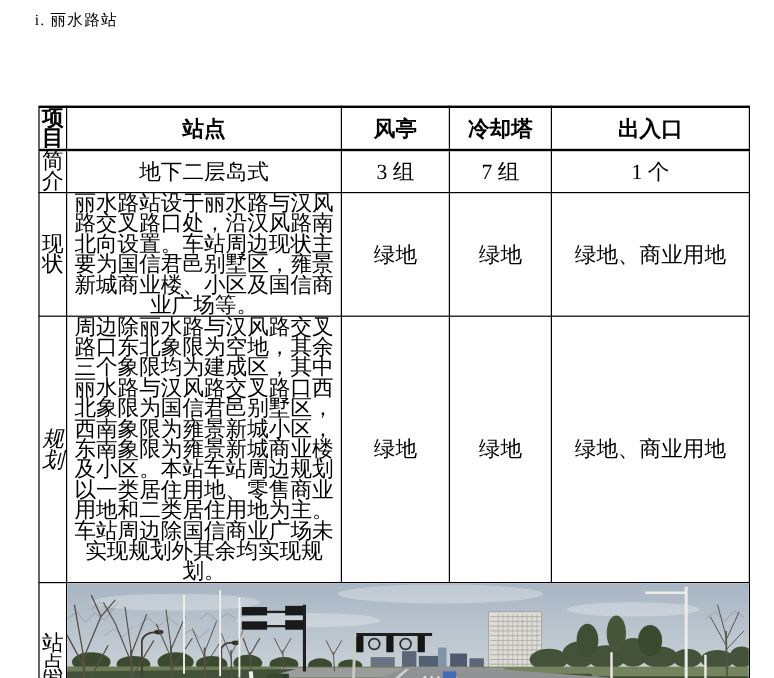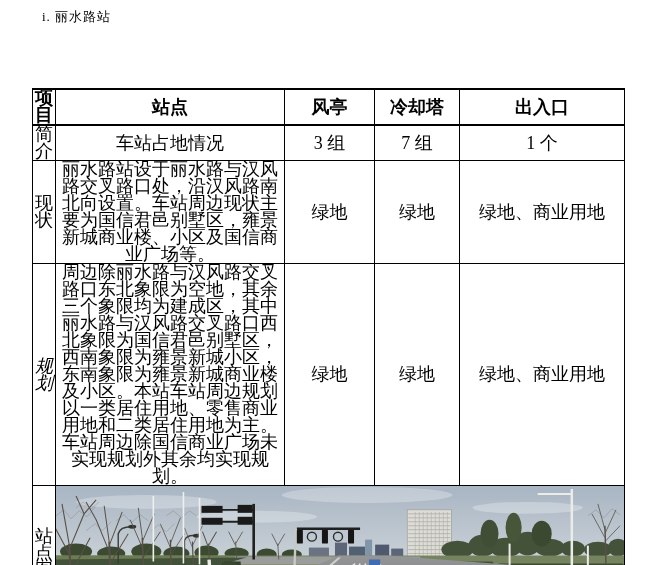--- a/index.html
+++ b/index.html
@@ -1,18 +1,18 @@
 <!DOCTYPE html>
 <html><head>
 <meta charset="utf-8">
 <style>
   html,body{margin:0;padding:0;background:#ffffff;}
   body{width:645px;height:565px;font-family:"Liberation Serif","DejaVu Serif",serif;color:#000;}
   .page{position:relative;width:645px;height:565px;background:#fff;overflow:hidden;}
-  .heading{position:absolute;left:42px;top:8px;font-size:13px;letter-spacing:1px;}
+  .heading{position:absolute;left:29px;top:8px;font-size:13px;letter-spacing:1px;}
   .table-title{position:absolute;left:18px;top:35px;width:592px;text-align:center;font-weight:bold;font-size:14px;letter-spacing:0.5px;}
   table.station{position:absolute;left:32px;top:62px;width:592px;border-collapse:collapse;table-layout:fixed;
     border-top:2.5px solid #000;border-bottom:2.5px solid #000;font-size:18px;margin-top:26px;}
   table.station th,table.station td{border:1px solid #000;padding:0;text-align:center;vertical-align:middle;line-height:17px;}
   table.station tr.hdr th{border-bottom:2px solid #000;font-weight:bold;}
   .vlabel{word-break:break-all;padding:1px 0;}
   .lh15{line-height:15px;}
   .lh19{line-height:19px;}
   .lh21{line-height:21px;font-style:italic;}
   .lh25{line-height:25px;}
@@ -38,21 +38,21 @@
     <tbody>
       <tr class="hdr" style="height:34px">
         <th class="vlabel lh15">项目</th>
         <th>站点</th>
         <th>风亭</th>
         <th>冷却塔</th>
         <th>出入口</th>
       </tr>
       <tr style="height:32px">
         <td class="vlabel lh15">简介</td>
-        <td>车站占地情况</td>
+        <td>地下二层岛式</td>
         <td>3 组</td>
         <td>7 组</td>
         <td>1 个</td>
       </tr>
       <tr style="height:93px">
         <td class="vlabel lh19">现状</td>
         <td class="cur-text">丽水路站设于丽水路与汉风路交叉路口处，沿汉风路南北向设置。车站周边现状主要为国信君邑别墅区，雍景新城商业楼、小区及国信商业广场等。</td>
         <td>绿地</td>
         <td>绿地</td>
         <td>绿地、商业用地</td>

